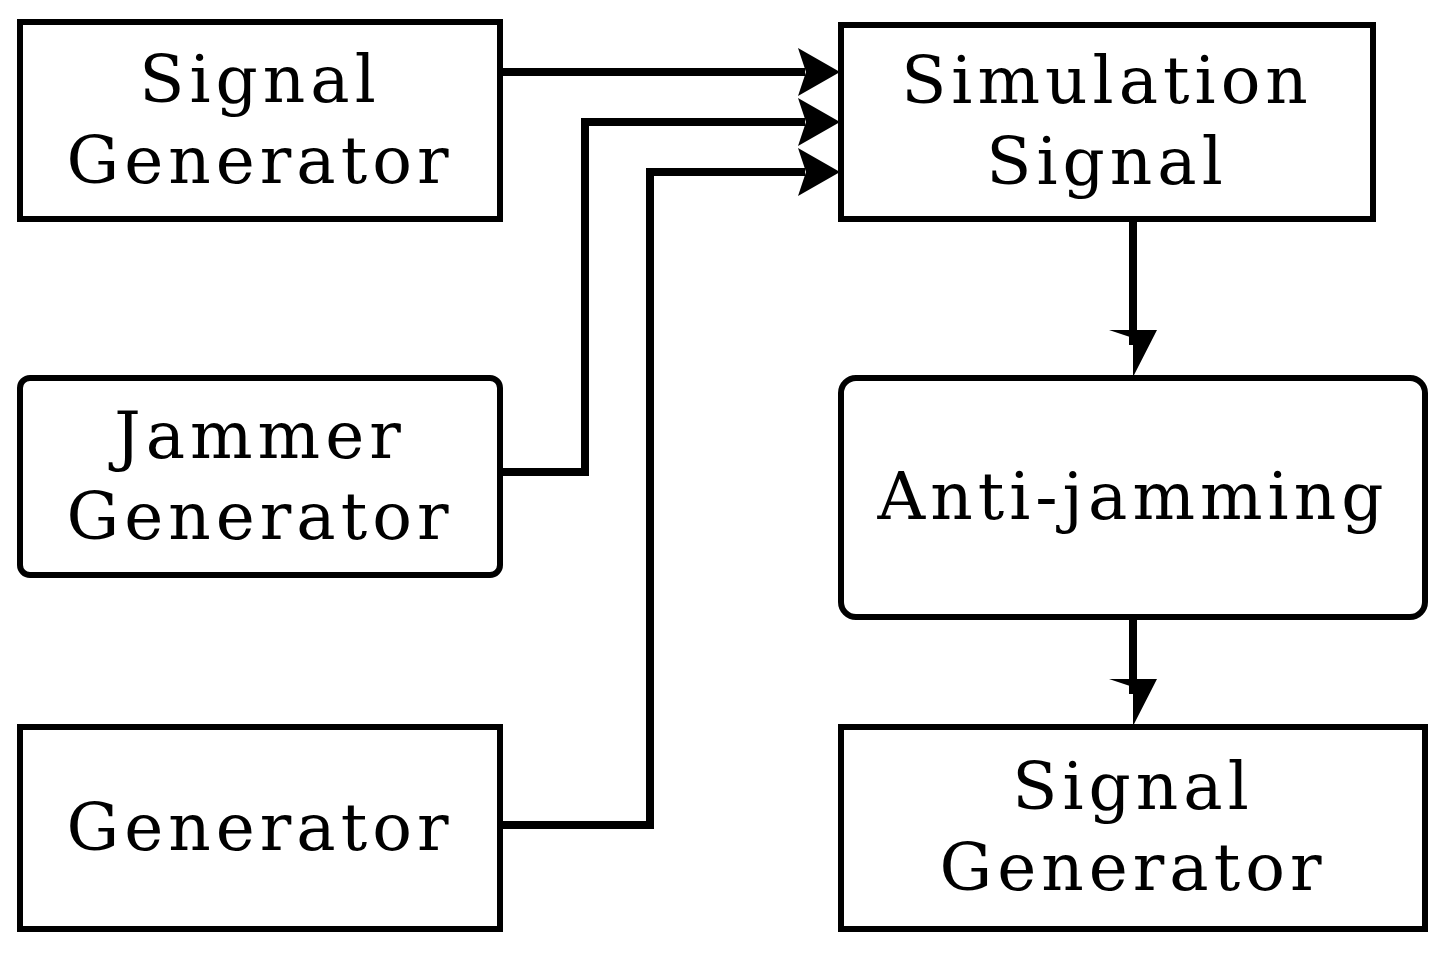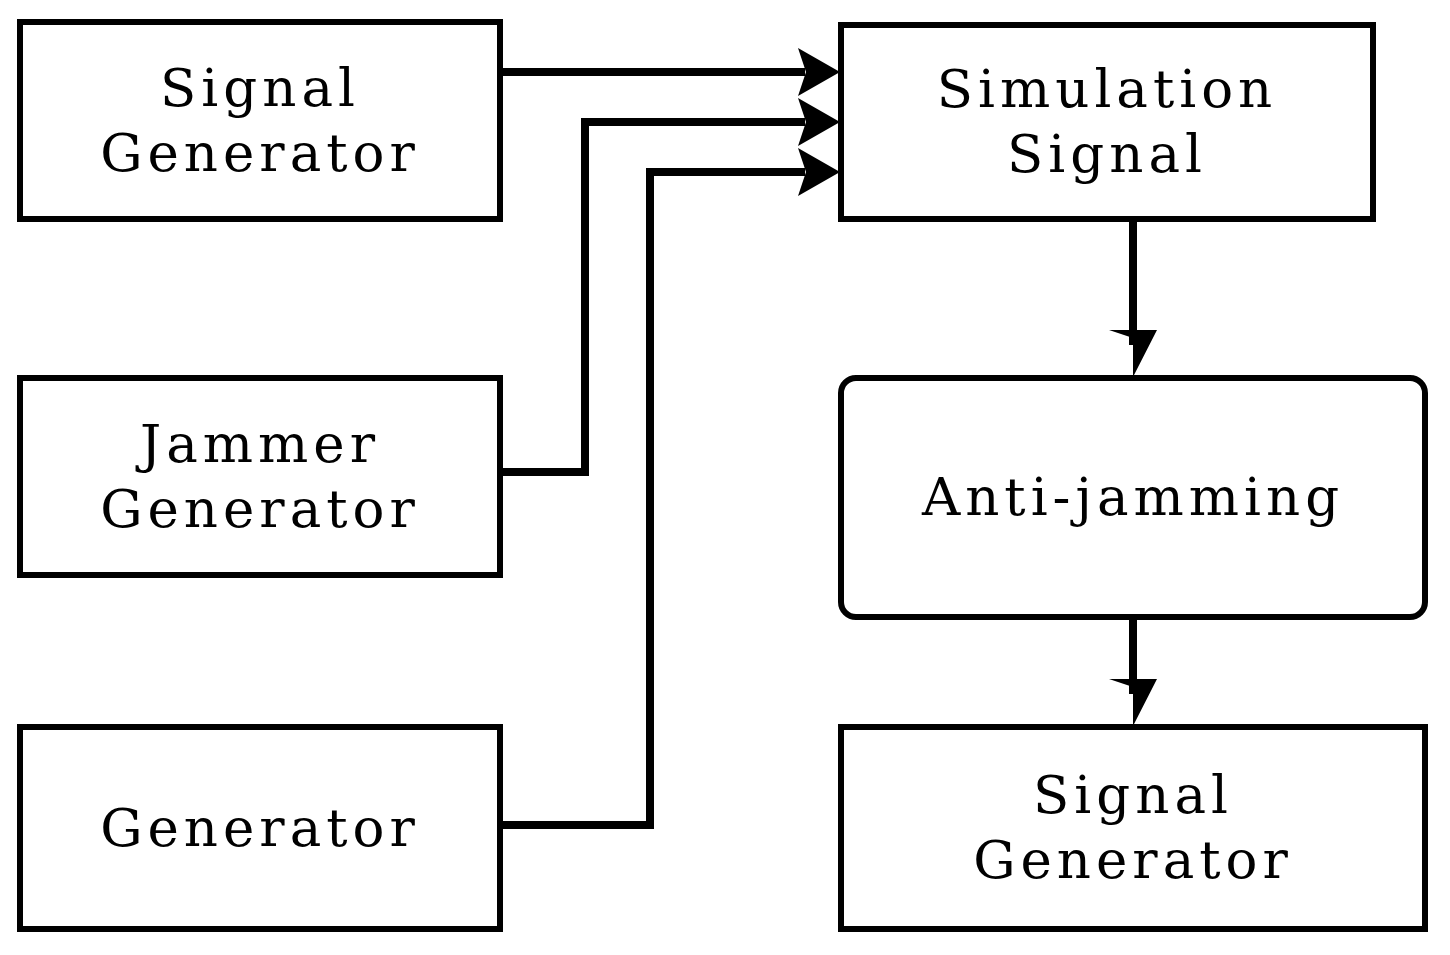--- a/index.html
+++ b/index.html
@@ -29,30 +29,30 @@
     border: 6px solid #000000;
     background: #ffffff;
     display: flex;
     flex-direction: column;
     align-items: center;
     justify-content: center;
     text-align: center;
   }
   .node-label {
     font-family: "DejaVu Serif", "Liberation Serif", serif;
-    font-size: 53px;
+    font-size: 66px;
     line-height: 1.22;
     letter-spacing: 5px;
     color: #000000;
     white-space: nowrap;
     font-weight: 400;
   }
   
   #node-signal-generator   { left: 17px;  top: 19px;  width: 486px; height: 203px; }
-  #node-jammer-generator   { left: 17px;  top: 375px; width: 486px; height: 203px; }
+  #node-jammer-generator   { left: 17px;  top: 375px; width: 486px; height: 203px; border-radius: 13px; }
   #node-noise-generator    { left: 17px;  top: 724px; width: 486px; height: 208px; }
   
   #node-simulation-channel { left: 838px; top: 22px;  width: 538px; height: 200px; }
   #node-anti-jamming       { left: 838px; top: 375px; width: 590px; height: 245px; border-radius: 18px; }
   #node-signal-processing  { left: 838px; top: 724px; width: 590px; height: 208px; }
 </style>
 </head>
 <body>
 
 <div id="canvas">

